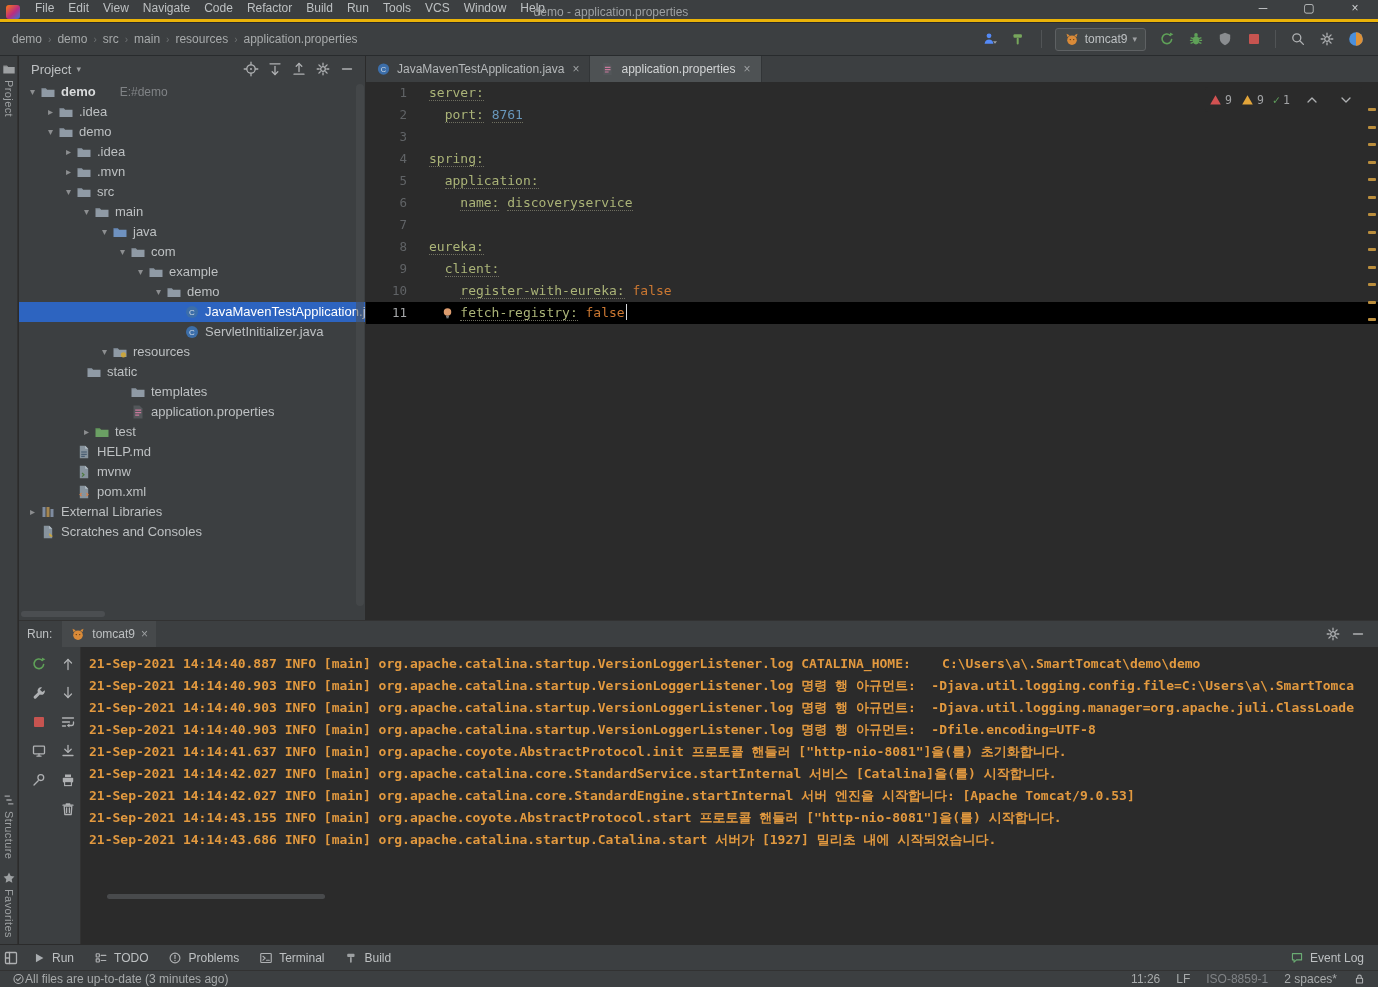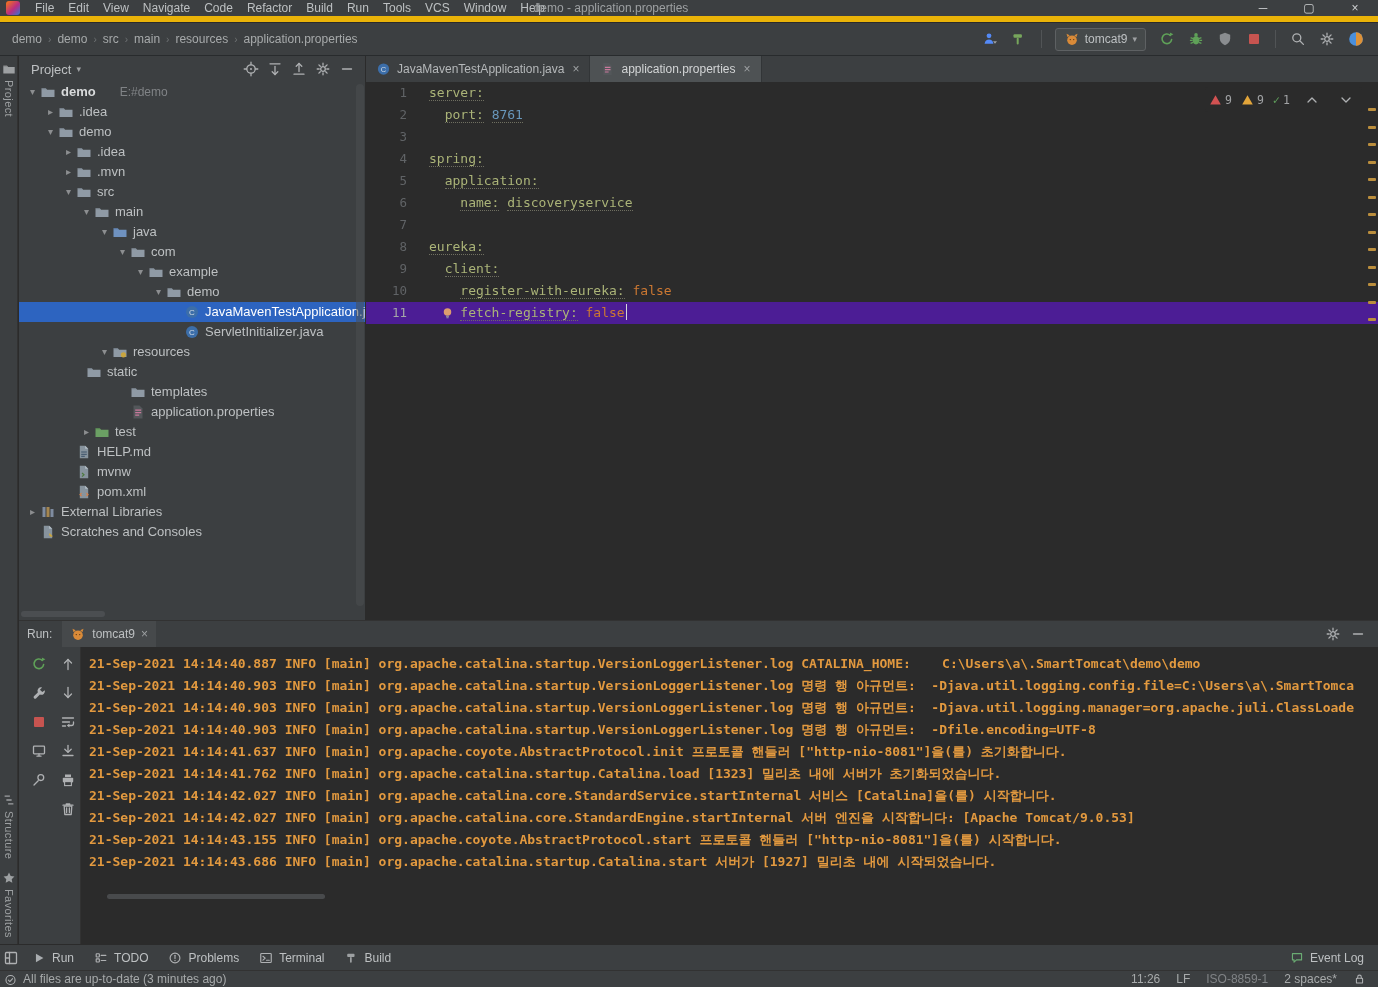--- a/index.html
+++ b/index.html
@@ -2,21 +2,21 @@
 <html><head>
 <meta charset="utf-8">
 <style>
   *{margin:0;padding:0;box-sizing:border-box}
   html,body{width:1378px;height:987px;overflow:hidden}
   body{background:#2b2b2b;font-family:"Liberation Sans",sans-serif;font-size:13px;color:#bbbbbb;position:relative}
   .ic{display:inline-flex;width:16px;height:16px;align-items:center;justify-content:center;flex:none;vertical-align:middle}
   .ic svg{display:block}
 
   
-  .titlebar{position:absolute;top:0;left:0;right:0;height:22px;background:#3c3f41;display:flex;align-items:center;border-bottom:6px solid #eab308;z-index:30}
+  .titlebar{position:absolute;top:0;left:0;right:0;height:22px;background:#3c3f41;display:flex;align-items:flex-end;border-bottom:3px solid #eab308;z-index:30}
   .logo{width:14px;height:14px;margin:0 8px 0 6px;border-radius:3px;background:linear-gradient(135deg,#f97a12,#b92d82 55%,#3177d2);flex:none}
   .menu-item{padding:0 7px;font-size:12px;color:#bdc0c2;line-height:22px;cursor:default}
   .tb-title{position:absolute;left:611px;transform:translateX(-50%);font-size:12px;color:#9da0a2;white-space:nowrap}
   .win-btns{margin-left:auto;display:flex;height:22px}
   .win-btn{width:46px;height:22px;display:flex;align-items:center;justify-content:center;color:#cfd1d2;font-size:12px}
 
   
   .navbar{position:absolute;top:23px;left:0;right:0;height:33px;background:#3c3f41;display:flex;align-items:center;border-bottom:1px solid #282b2d;z-index:29}
   .breadcrumbs{display:flex;align-items:center;padding-left:12px;font-size:12px;color:#a7aaab;gap:4px}
   .bc-sep{color:#6e7173;font-size:10px;padding:0 2px}
@@ -54,21 +54,21 @@
 
   
   .editor{position:absolute;top:56px;left:366px;right:0;bottom:367px;background:#2b2b2b;z-index:10}
   .tabstrip{height:26px;background:#3c3f41;display:flex;align-items:stretch}
   .tab{display:flex;align-items:center;gap:6px;padding:0 10px;font-size:12px;color:#b5b8ba;border-right:1px solid #323537}
   .tab.active{background:#4e5254;color:#d3d5d6}
   .tab .close{color:#9da0a2;font-size:12px;margin-left:2px}
   .tab .ic{width:15px;height:15px}
   .editor-body{position:absolute;top:26px;left:0;right:0;bottom:0;overflow:hidden;font-family:"DejaVu Sans Mono",monospace;font-size:13px}
   .code-row{display:flex;height:22px;line-height:22px;position:relative}
-  .code-row.current{background:#4c1d95}
+  .code-row.current{background:#000000}
   .gut{width:55px;flex:none;text-align:right;padding-right:14px;color:#606366;font-size:12.5px}
   .code-row.current .gut{color:#a4a6a8}
   .code{white-space:pre;padding-left:8px}
   .tok-sp{color:#a9b7c6}
   .tok-key{color:#abb478;border-bottom:1px dotted #6f6f60}
   .tok-num{color:#6897bb;border-bottom:1px dotted #6f6f60}
   .tok-val{color:#abb478;border-bottom:1px dotted #6f6f60}
   .tok-bool{color:#cc7832}
   .caret-bar{display:inline-block;width:1.5px;height:16px;background:#d4d6d9;vertical-align:-3px;margin-left:1px}
   .bulb{position:absolute;left:74px;top:3px;width:15px;height:15px}
@@ -95,21 +95,21 @@
 
   
   .bottombar{position:absolute;left:0;right:0;bottom:17px;height:26px;background:#3c3f41;border-top:1px solid #2b2b2b;display:flex;align-items:center;font-size:12px;color:#bdc0c2;z-index:25}
   .bb-item{display:flex;align-items:center;gap:6px;padding:0 10px;height:26px}
   .bb-item .ic{width:14px;height:14px}
   .bb-right{margin-left:auto;padding-right:14px}
   .bb-switcher{width:22px;display:flex;justify-content:center}
 
   
   .statusbar{position:absolute;left:0;right:0;bottom:0;height:17px;background:#3c3f41;border-top:1px solid #323232;display:flex;align-items:center;font-size:12px;color:#a7aaab;z-index:25}
-  .sb-left{display:flex;align-items:flex-end;gap:6px;padding-left:4px}
+  .sb-left{display:flex;align-items:flex-start;gap:0;padding-left:12px}
   .sb-left .ic,.sb-right .ic{width:13px;height:13px}
   .sb-right{margin-left:auto;display:flex;align-items:center;gap:16px;padding-right:12px}
   .sb-dim{color:#808386}
 </style>
 </head>
 <body>
 
 <div class="titlebar">
   <div class="logo"></div>
   <div id="menus" style="display:flex">
@@ -873,21 +873,20 @@
           </span>
         </div>
     </div>
     <div class="console">
       <div id="console-lines">
           <div class="console-line">21-Sep-2021 14:14:40.887 INFO [main] org.apache.catalina.startup.VersionLoggerListener.log CATALINA_HOME:    C:\Users\a\.SmartTomcat\demo\demo</div>
           <div class="console-line">21-Sep-2021 14:14:40.903 INFO [main] org.apache.catalina.startup.VersionLoggerListener.log 명령 행 아규먼트:  -Djava.util.logging.config.file=C:\Users\a\.SmartTomca</div>
           <div class="console-line">21-Sep-2021 14:14:40.903 INFO [main] org.apache.catalina.startup.VersionLoggerListener.log 명령 행 아규먼트:  -Djava.util.logging.manager=org.apache.juli.ClassLoade</div>
           <div class="console-line">21-Sep-2021 14:14:40.903 INFO [main] org.apache.catalina.startup.VersionLoggerListener.log 명령 행 아규먼트:  -Dfile.encoding=UTF-8</div>
           <div class="console-line">21-Sep-2021 14:14:41.637 INFO [main] org.apache.coyote.AbstractProtocol.init 프로토콜 핸들러 ["http-nio-8081"]을(를) 초기화합니다.</div>
-          <div class="console-line">21-Sep-2021 14:14:41.762 INFO [main] org.apache.catalina.startup.Catalina.load [1323] 밀리초 내에 서버가 초기화되었습니다.</div>
           <div class="console-line">21-Sep-2021 14:14:42.027 INFO [main] org.apache.catalina.core.StandardService.startInternal 서비스 [Catalina]을(를) 시작합니다.</div>
           <div class="console-line">21-Sep-2021 14:14:42.027 INFO [main] org.apache.catalina.core.StandardEngine.startInternal 서버 엔진을 시작합니다: [Apache Tomcat/9.0.53]</div>
           <div class="console-line">21-Sep-2021 14:14:43.155 INFO [main] org.apache.coyote.AbstractProtocol.start 프로토콜 핸들러 ["http-nio-8081"]을(를) 시작합니다.</div>
           <div class="console-line">21-Sep-2021 14:14:43.686 INFO [main] org.apache.catalina.startup.Catalina.start 서버가 [1927] 밀리초 내에 시작되었습니다.</div>
         </div>
     </div>
   </div>
   <div class="h-scroll"></div>
 </div>
 

